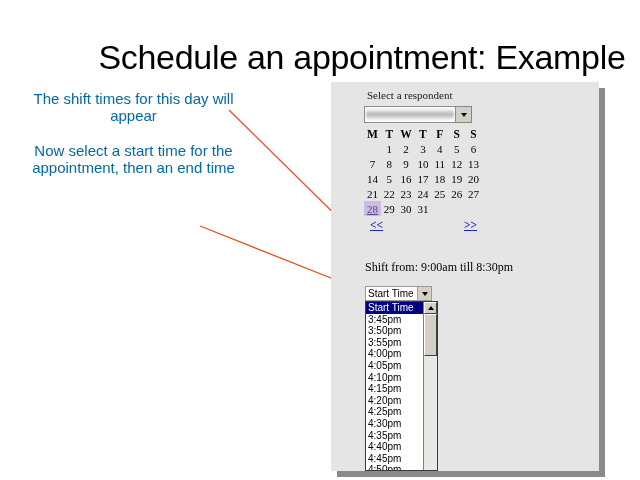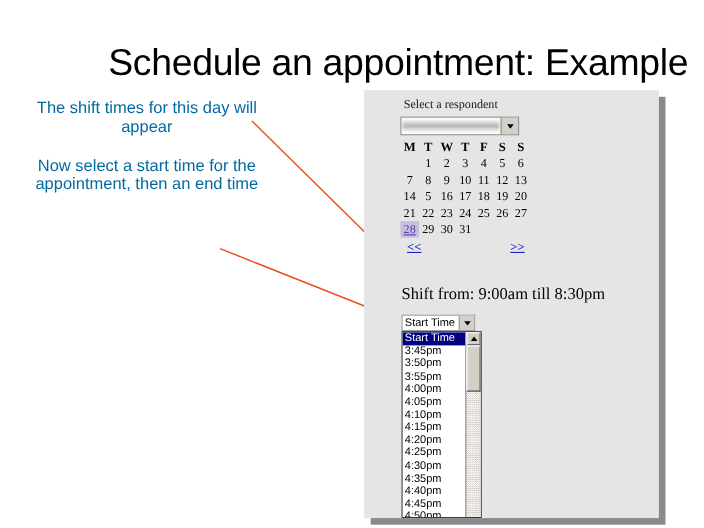--- a/index.html
+++ b/index.html
@@ -170,21 +170,21 @@
   }
   #cal-prev { left: 6px; }
   #cal-next { right: 5px; }
 
   
   #shift-line {
     position: absolute;
     left: 34px;
     top: 178px;
     font-family: "Liberation Serif", serif;
-    font-size: 15px;
+    font-size: 12px;
     color: #000000;
     white-space: nowrap;
   }
 
   
   #start-time-combo {
     position: absolute;
     left: 34px;
     top: 204px;
     width: 67px;

